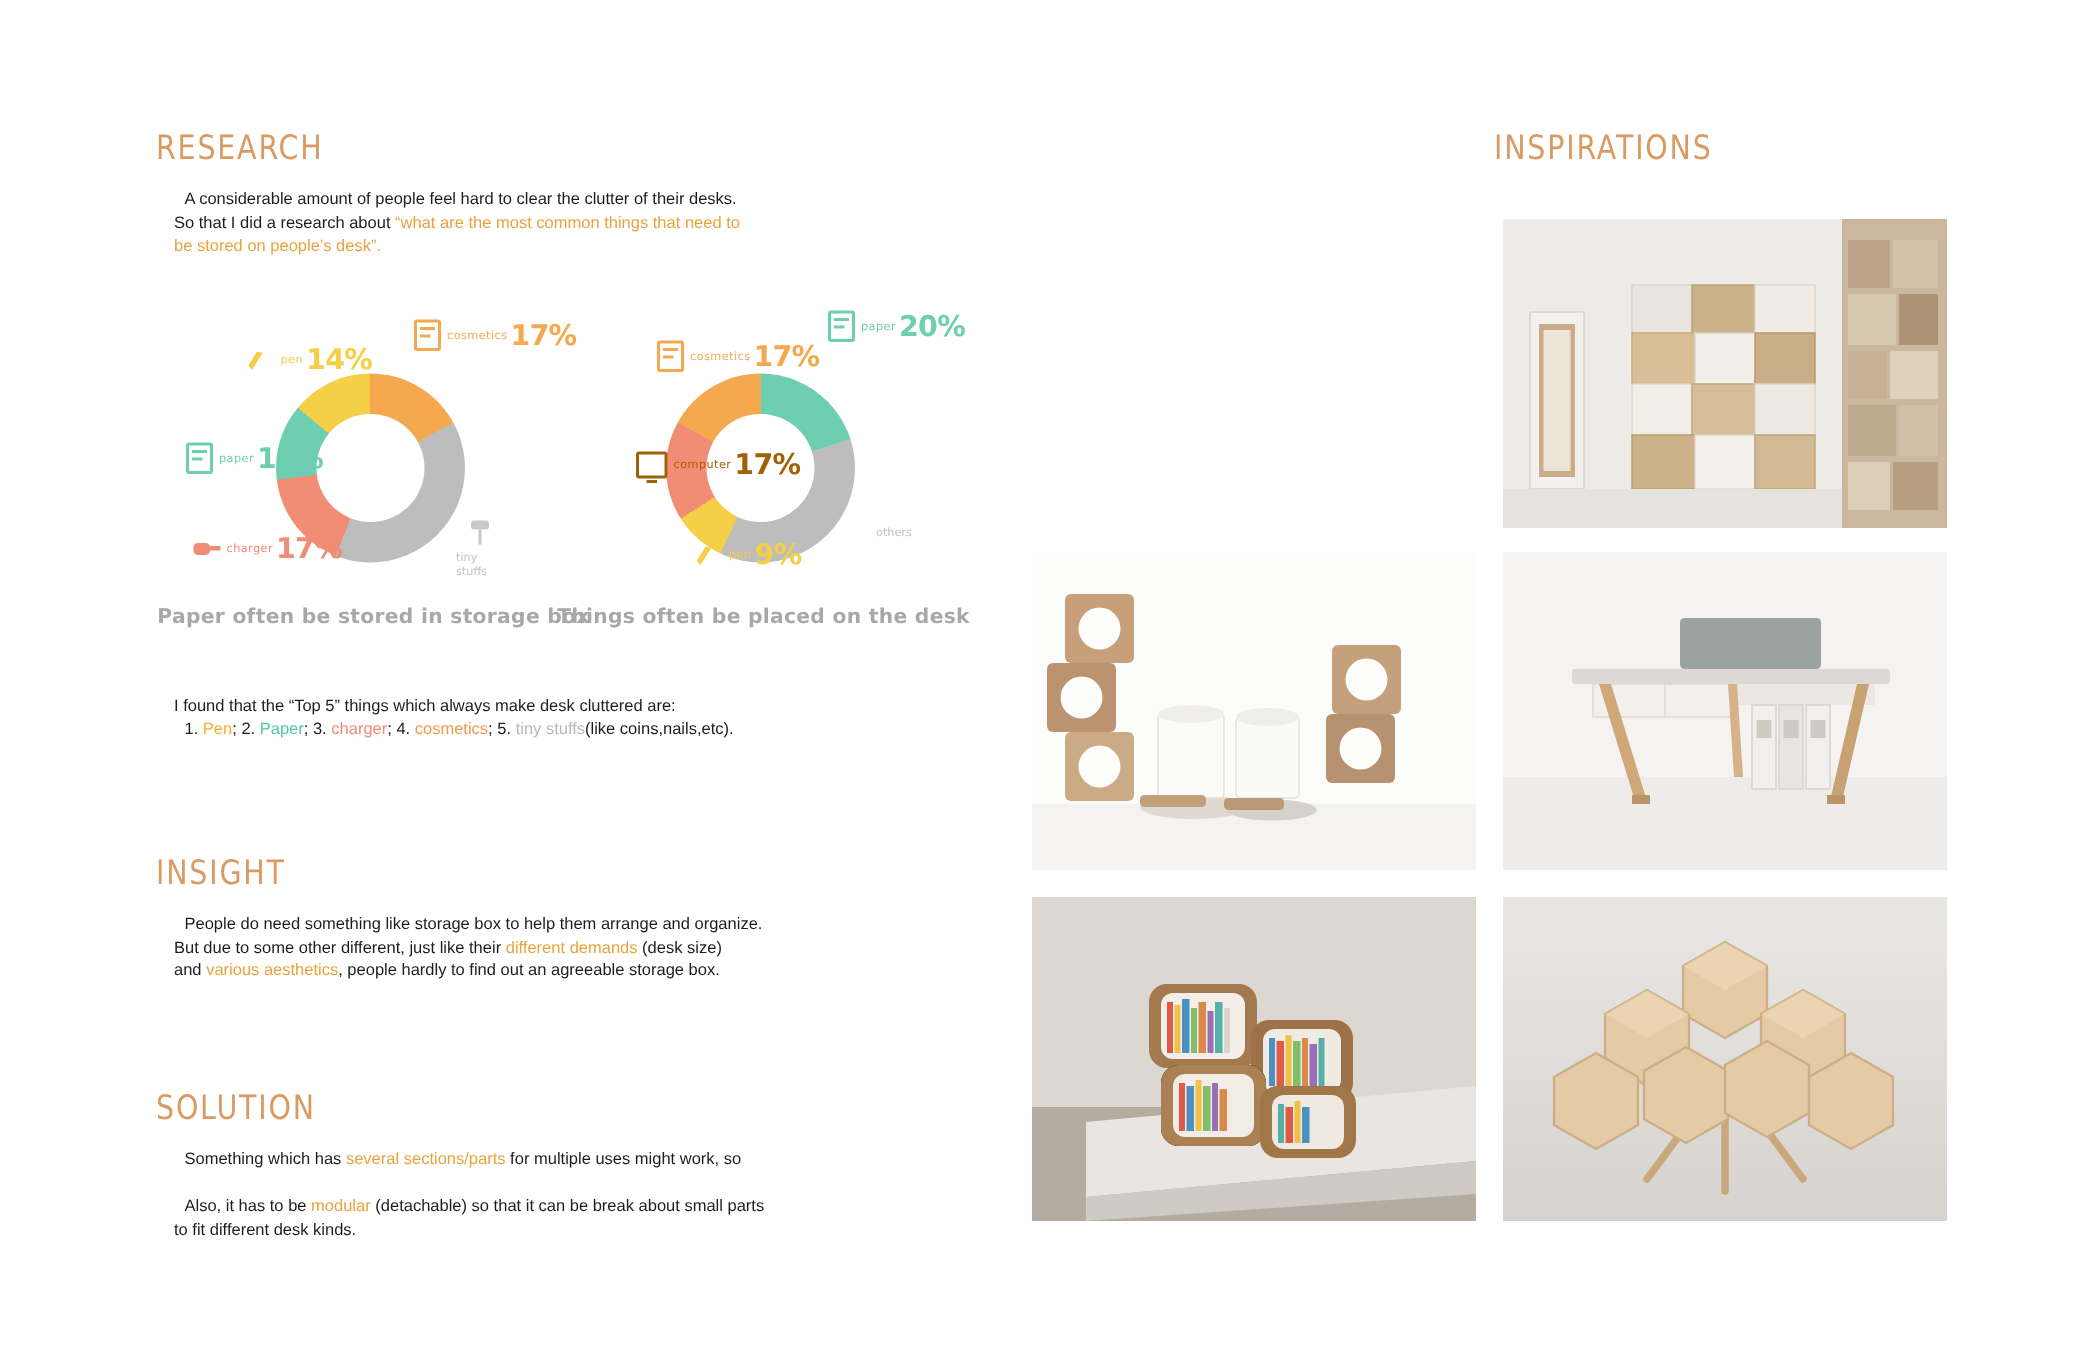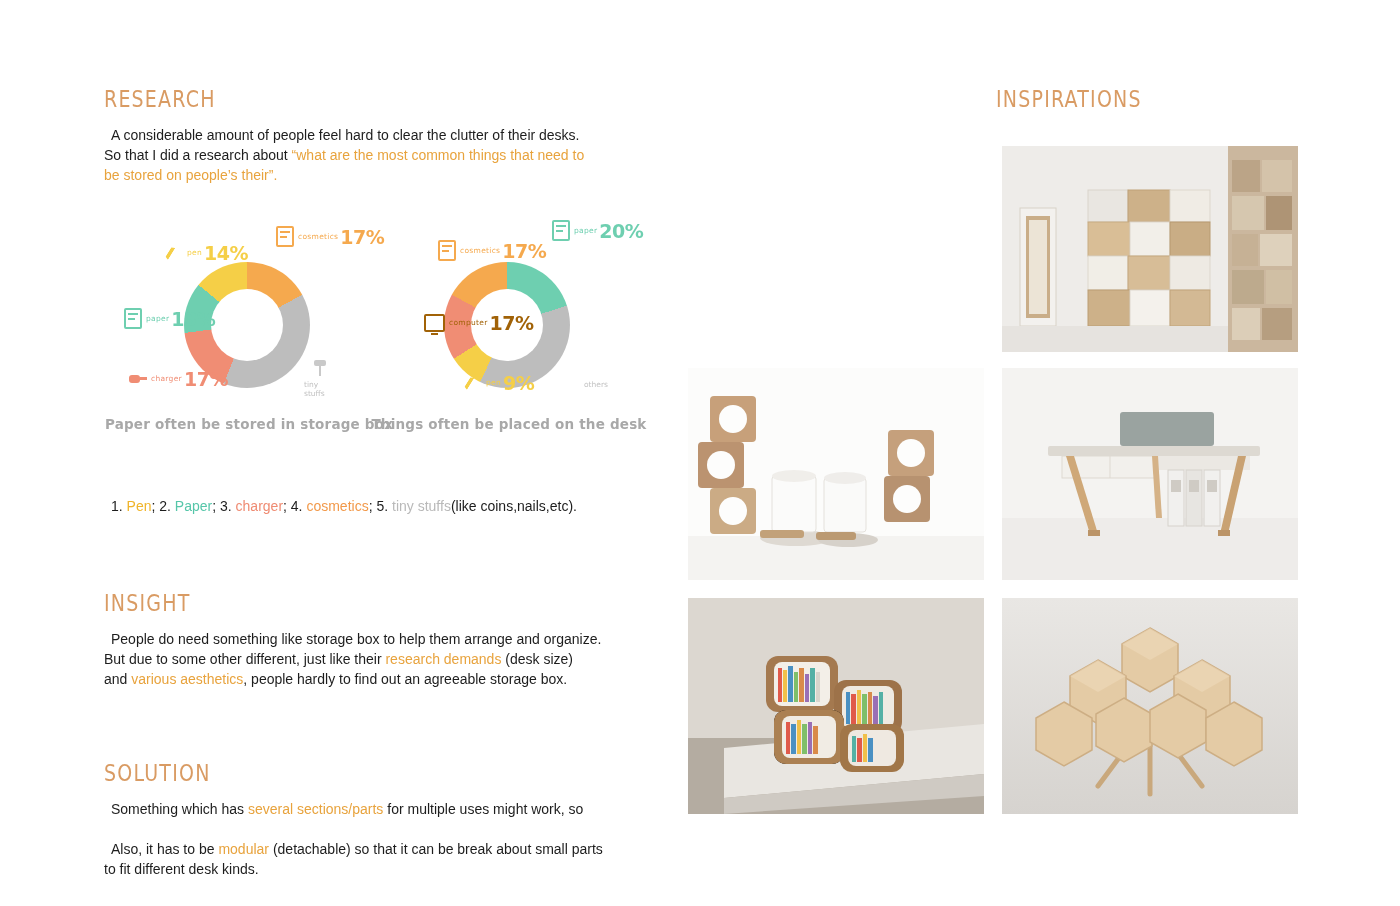--- a/index.html
+++ b/index.html
@@ -30,24 +30,24 @@
     font-size: 19px;
     letter-spacing: 1.2px;
     font-weight: 400;
     transform: scaleY(1.18);
     transform-origin: left top;
     margin: 0 0 18px 0;
     white-space: nowrap;
   }
 
   .body-text {
-    font-size: 14px;
+    font-size: 11px;
     line-height: 1.42;
     color: #1d1d1d;
-    margin: 0;
+    margin: 12px;
   }
   .body-text .hl-orange { color: #e8a33d; }
   .body-text .hl-pen { color: #f0b429; }
   .body-text .hl-paper { color: #56c6a9; }
   .body-text .hl-charger { color: #ef8b72; }
   .body-text .hl-cosmetics { color: #f2994a; }
   .body-text .hl-tiny { color: #b9b9b9; }
   .body-text .hl-soft { color: #e8a33d; }
 
   .indent { display: inline-block; width: 7px; }
@@ -240,21 +240,21 @@
 <body>
 
 <div class="left-col">
 
   <h2 class="section-heading">RESEARCH</h2>
 
   <p class="body-text">
     <span class="indent"></span><span>A considerable amount of people feel hard to clear the clutter of their desks.</span><br>
     <span>So that I did a research about</span>
     <span class="hl-orange">“what are the most common things that need to</span><br>
-    <span class="hl-orange">be stored on people’s their”.</span>
+    <span class="hl-orange">be stored on people’s desk”.</span>
   </p>
 
   <div class="charts-row">
 
     <div class="donut-wrap one">
       <div class="donut" style="background: conic-gradient(
              #f5a94e 0deg 61.2deg,
              #bdbdbd 61.2deg 201.6deg,
              #f08d74 201.6deg 262.8deg,
              #6ecfb0 262.8deg 309.6deg,
@@ -347,40 +347,40 @@
       <div class="lbl" style="left: 22px; top: 152px; color:#f5cf47;">
         <div class="lbl-row">
           <span class="ic ic-pen"></span>
           <span class="lbl-text">
             <span class="nm">pen</span>
           </span>
           <span class="pct">9%</span>
         </div>
       </div>
 
-      <div class="others-lbl" style="left: 140px; top: 160px; text-align: right;">others</div>
+      <div class="others-lbl" style="left: 140px; top: 143px; text-align: right;">others</div>
 
       <div class="chart-caption">Things often be placed on the desk</div>
     </div>
   </div>
 
   <p class="body-text" style="margin-top: 42px;">
-    <br>
+    <span>I found that the “Top 5” things which always make desk cluttered are:</span><br>
     <span class="indent"></span>1. <span class="hl-pen">Pen</span>;
     2. <span class="hl-paper">Paper</span>;
     3. <span class="hl-charger">charger</span>;
     4. <span class="hl-cosmetics">cosmetics</span>;
     5. <span class="hl-tiny">tiny stuffs</span><span>(like coins,nails,etc).</span>
   </p>
 
   <h2 class="section-heading" style="margin-top: 74px;">INSIGHT</h2>
   <p class="body-text">
     <span class="indent"></span><span>People do need something like storage box to help them arrange and organize.</span><br>
     <span>But due to some other different, just like their</span>
-    <span class="hl-soft">research  demands</span>
+    <span class="hl-soft">different  demands</span>
     <span>(desk size)</span><br>
     <span>and</span>
     <span class="hl-soft">various aesthetics</span><span>, people hardly to find out an agreeable storage box.</span>
   </p>
 
   <h2 class="section-heading" style="margin-top: 70px;">SOLUTION</h2>
   <p class="body-text">
     <span class="indent"></span><span>Something which has</span>
     <span class="hl-soft">several sections/parts</span>
     <span>for multiple uses might work, so</span><br>

